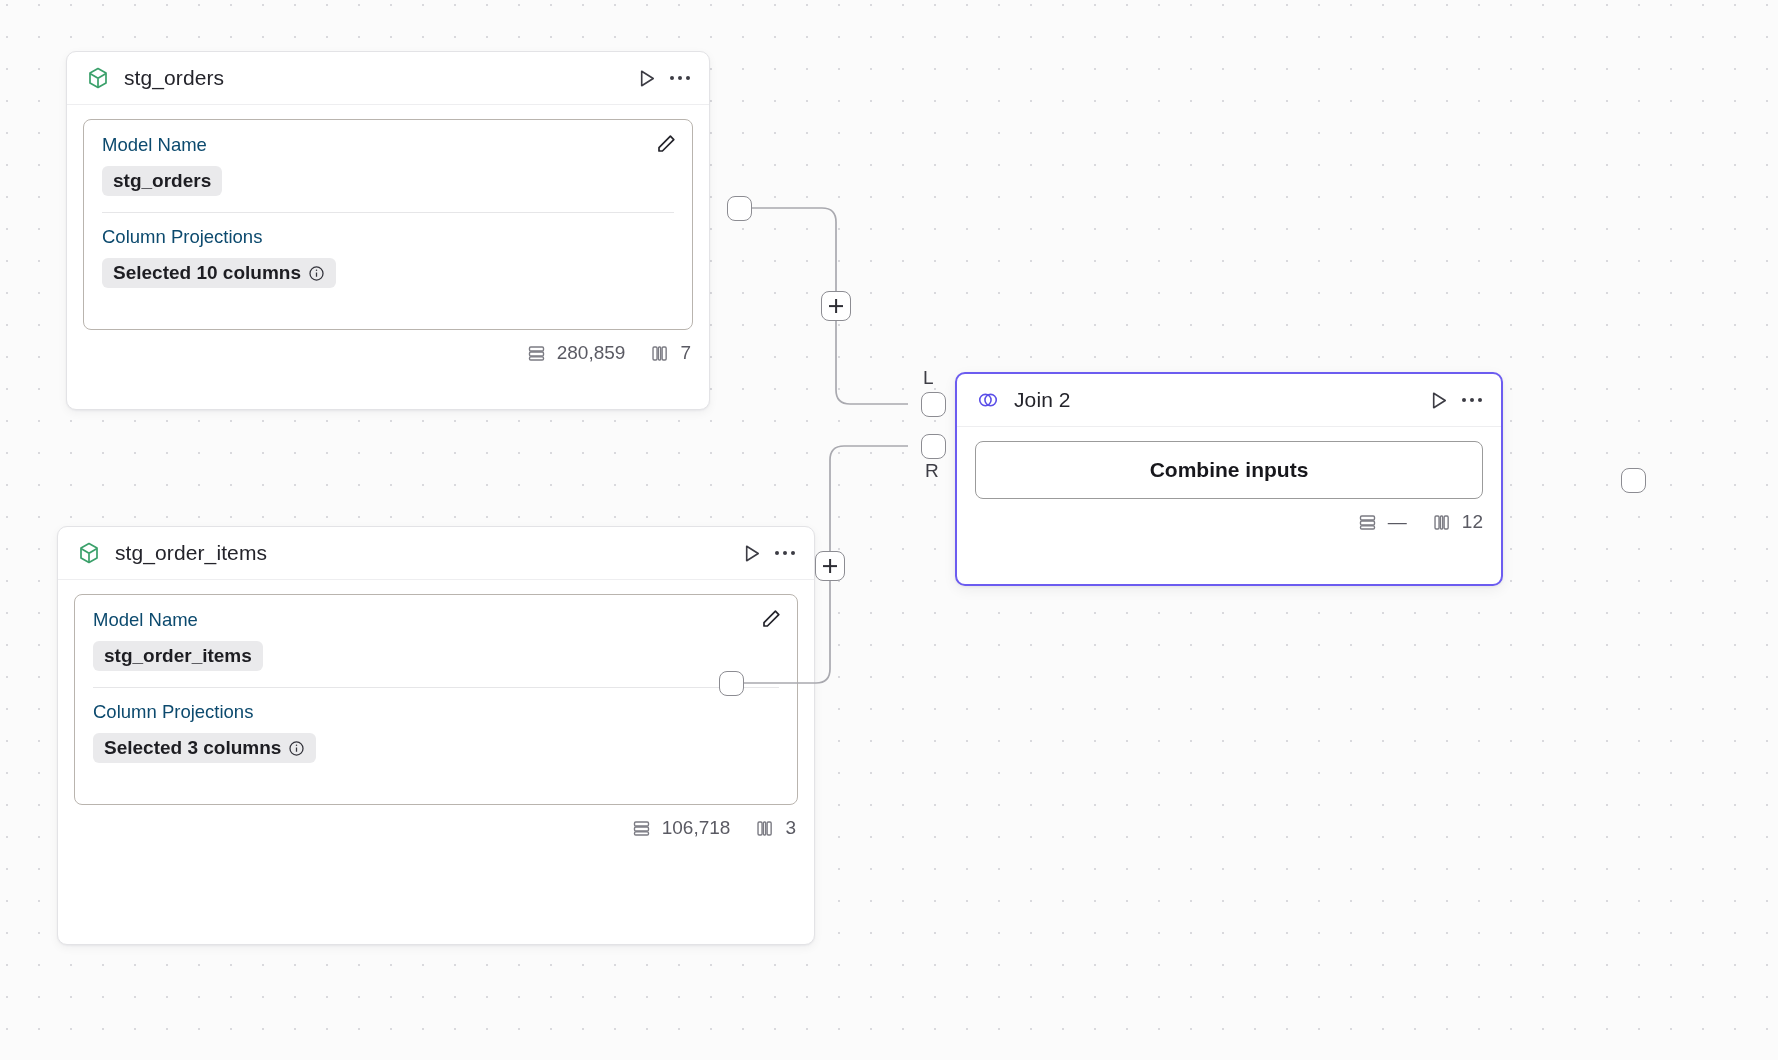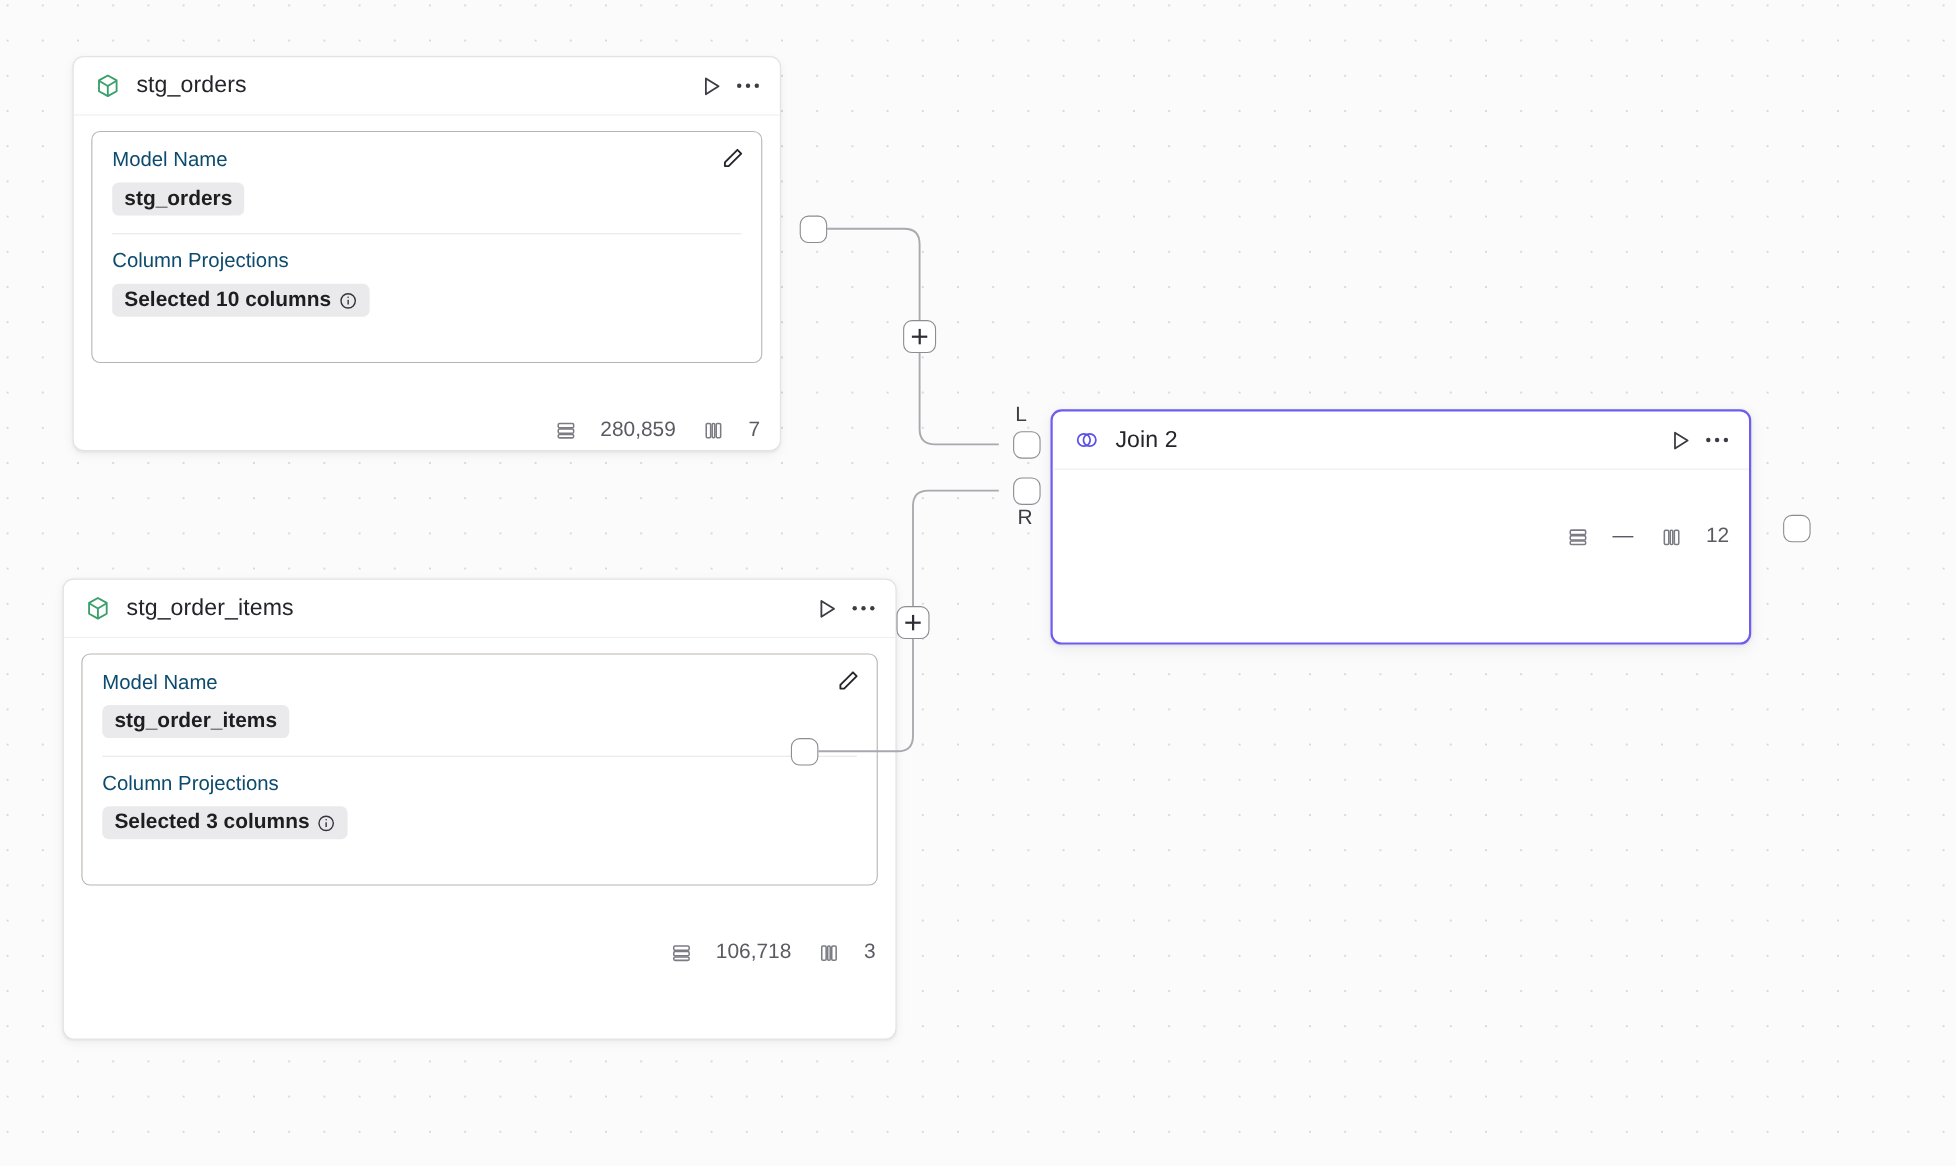--- a/index.html
+++ b/index.html
@@ -122,22 +122,21 @@
     align-items: center;
     justify-content: flex-end;
     gap: 10px;
     padding: 12px 18px 12px 0;
     font-size: 19px;
     color: #5a5a63;
   }
   .stat {
     display: inline-flex;
     align-items: center;
-    gap: 21px;
-    margin-top: 38px;
+    gap: 10px;
   }
   .stat + .stat { margin-left: 14px; }
 
   
   .node.selected {
     border: 2px solid #6c5cf0;
     box-shadow: 0 1px 3px rgba(16,18,30,.06), 0 4px 14px rgba(16,18,30,.06);
   }
   .node.selected .node-header { border-bottom: 1px solid #eeeef0; }
 
@@ -357,21 +356,21 @@
           <rect x="4.6" y="4.6" width="4.6" height="14.8" rx="1.3"></rect>
           <rect x="10.8" y="4.6" width="2.6" height="14.8" rx="1"></rect>
           <rect x="15" y="4.6" width="4.6" height="14.8" rx="1.3"></rect>
         </svg>
         <span>3</span>
       </span>
     </div>
   </div>
   <div class="port" style="left:719px; top:671px;"></div>
 
-  <div class="node selected" style="left:955px; top:372px; width:637px; height:214px;">
+  <div class="node selected" style="left:955px; top:372px; width:548px; height:214px;">
     <div class="node-header">
       <span class="icon-btn">
         <svg width="26" height="26" viewBox="0 0 28 28" fill="none" stroke="#5b4fe8" stroke-width="1.7">
           <circle cx="11.2" cy="14" r="6.1"></circle>
           <circle cx="16.8" cy="14" r="6.1"></circle>
         </svg>
       </span>
       <span class="node-title">Join 2</span>
       <span class="header-spacer"></span>
       <span class="icon-btn">
@@ -381,20 +380,21 @@
       </span>
       <span class="icon-btn">
         <span class="dots">
             <i></i>
             <i></i>
             <i></i>
           </span>
       </span>
     </div>
 
+    <div class="combine-btn">Combine inputs</div>
 
     <div class="node-footer">
       <span class="stat">
         <svg width="21" height="21" viewBox="0 0 24 24" fill="none" stroke="#7b7b83" stroke-width="1.6">
           <rect x="4" y="4.5" width="16" height="4.6" rx="1.4"></rect>
           <rect x="4" y="10.2" width="16" height="4.6" rx="1.4"></rect>
           <rect x="4" y="15.9" width="16" height="3.6" rx="1.4"></rect>
         </svg>
         <span>—</span>
       </span>

